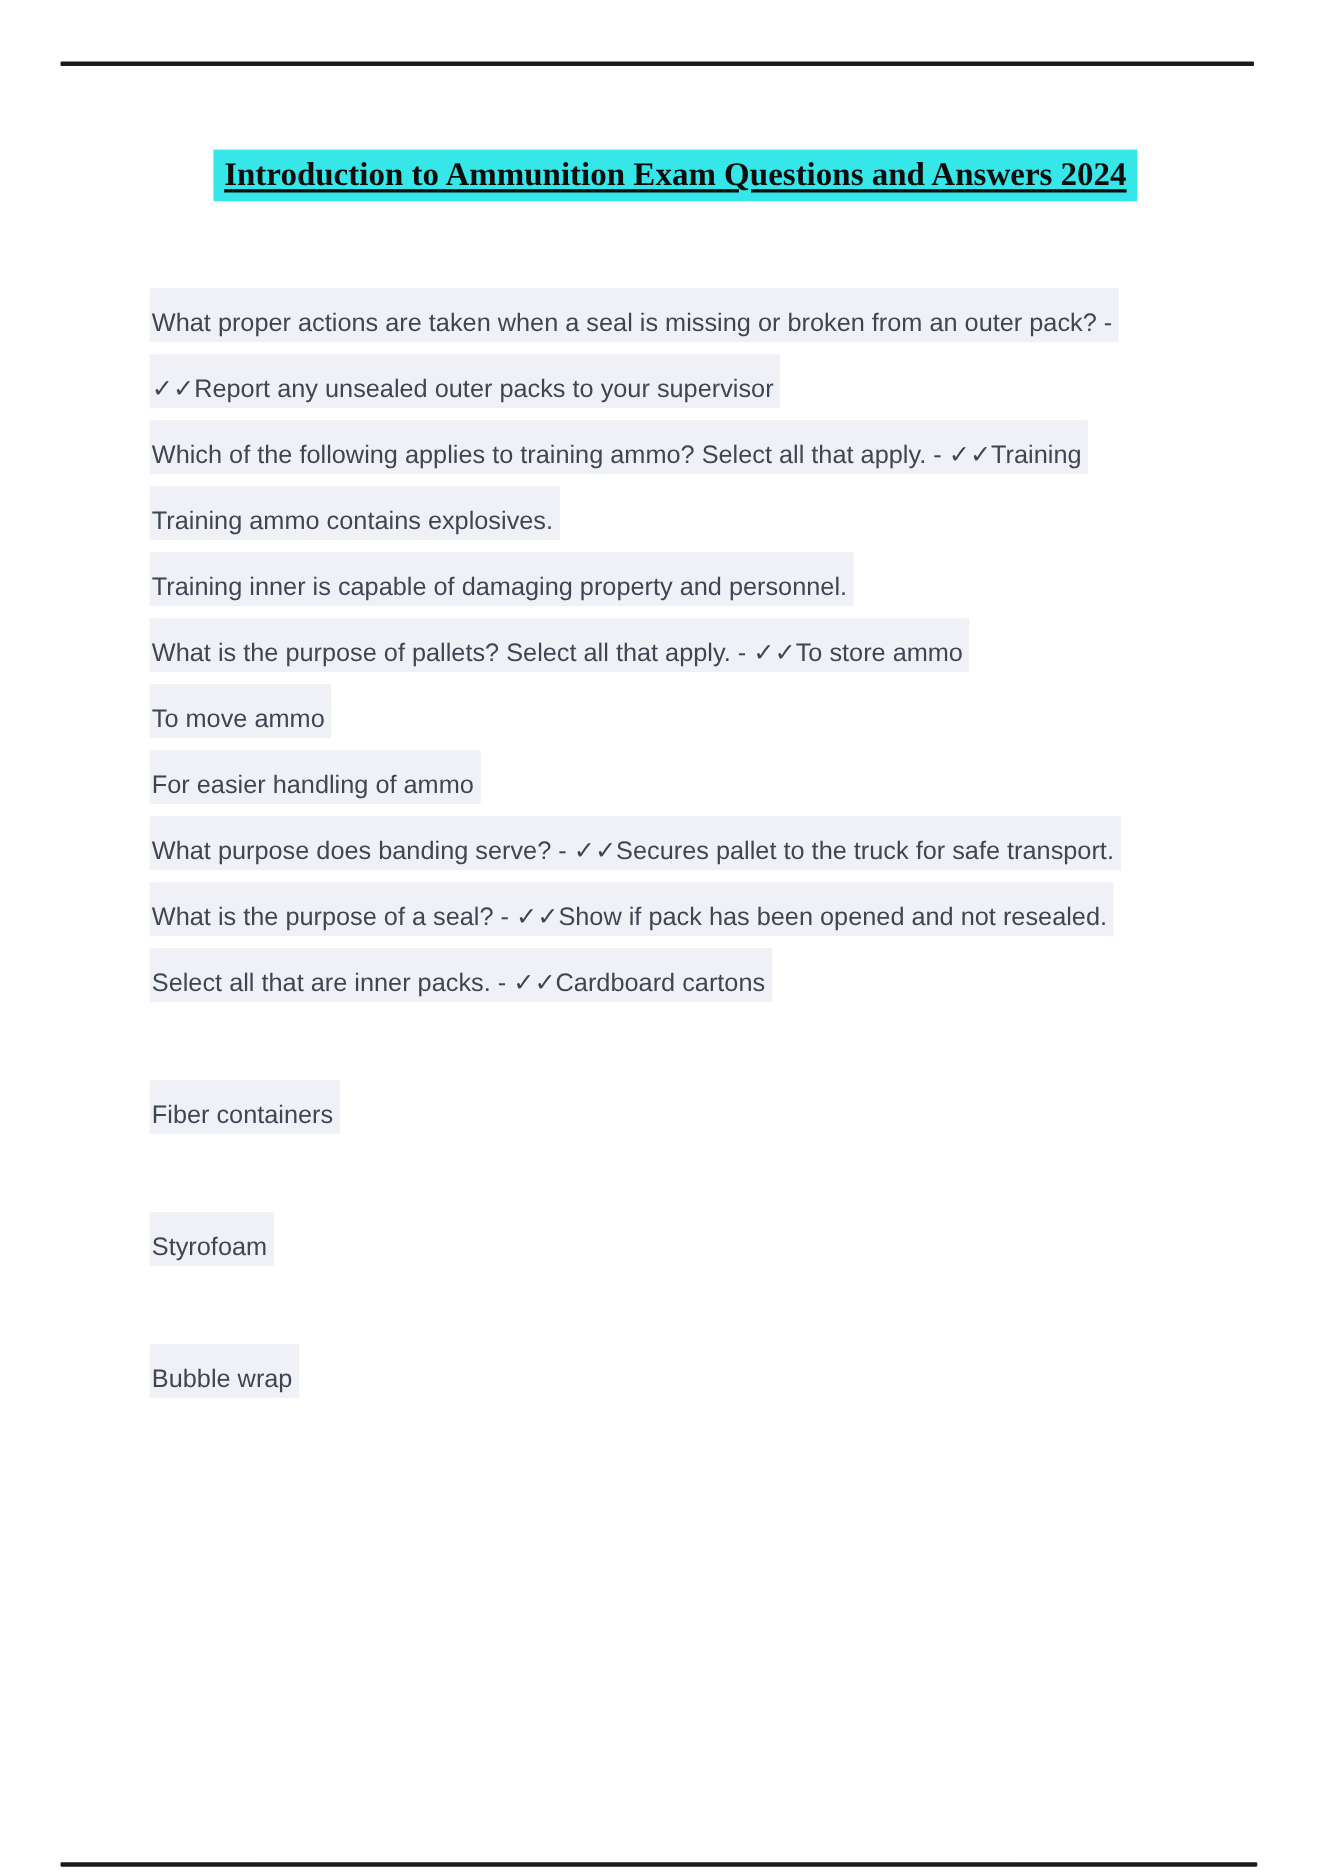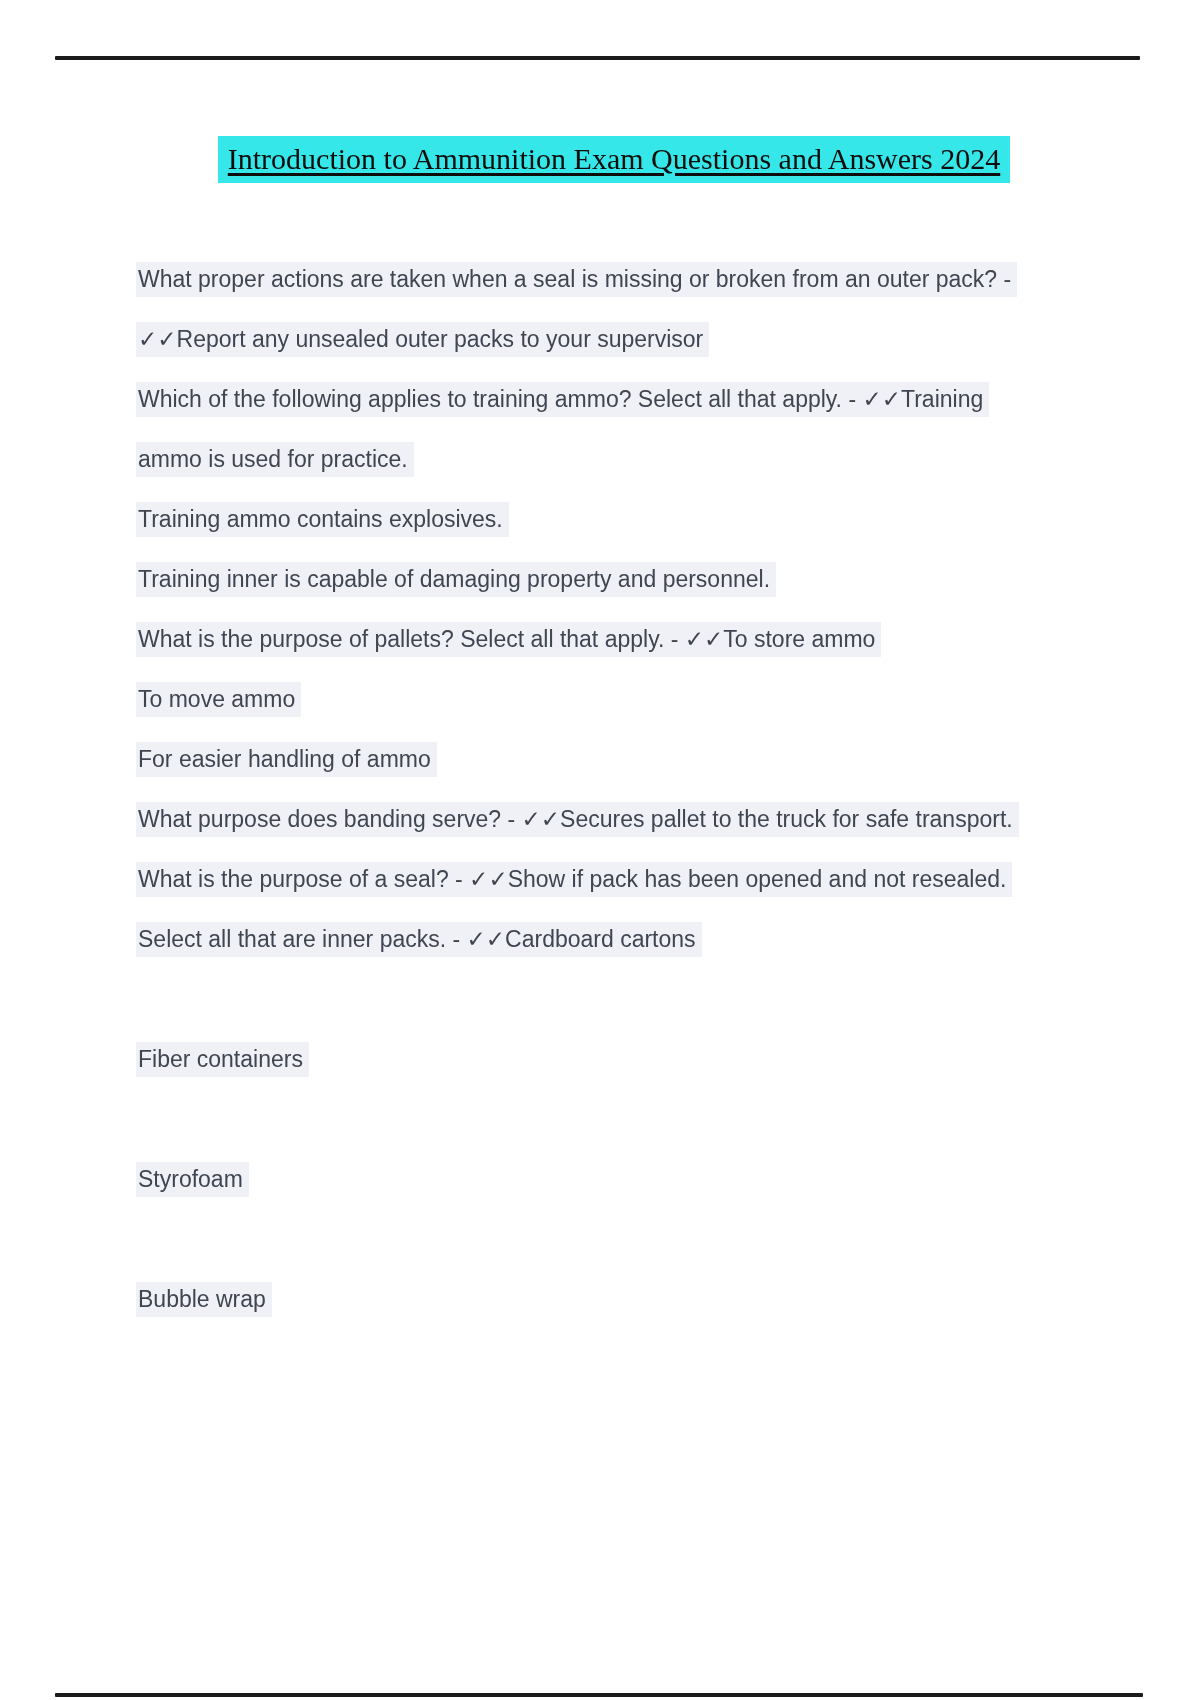--- a/index.html
+++ b/index.html
@@ -24,21 +24,21 @@
     top: 136px;
     left: 0;
     right: 0;
     text-align: center;
   }
   .title-hl {
     display: inline-block;
     background: var(--title-hl, #35e7e9);
     color: var(--title-color, #0d0d0d);
     font-family: "Liberation Serif", serif;
-    font-weight: normal;
+    font-weight: bold;
     font-size: 30px;
     line-height: 38px;
     padding: 4px 10px 5px 10px;
     text-decoration: underline;
     text-underline-offset: 4px;
     margin-left: 28px;
   }
   .doc-body {
     position: absolute;
     top: 262px;
@@ -48,38 +48,37 @@
   .line {
     height: 60px;
     white-space: nowrap;
   }
   .line .hl {
     display: inline-block;
     background: var(--line-hl, #f0f1f6);
     color: var(--text-color, #3f4551);
     font-size: 23px;
     line-height: 30px;
-    padding: 2px 6px 3px 2px;
+    padding: 16px 6px 3px 2px;
   }
 </style>
 </head>
 <body>
 
 <div class="page">
   <div class="rule rule-top"></div>
 
   <div class="title-wrap">
     <span class="title-hl">Introduction to Ammunition Exam Questions and Answers 2024</span>
   </div>
 
   <div class="doc-body">
       <div class="line"><span class="hl">What proper actions are taken when a seal is missing or broken from an outer pack? -</span></div>
       <div class="line"><span class="hl">✓✓Report any unsealed outer packs to your supervisor</span></div>
       <div class="line"><span class="hl">Which of the following applies to training ammo? Select all that apply. - ✓✓Training</span></div>
-      <div class="line"><span class="hl">ammo is used for practice.</span></div>
       <div class="line"><span class="hl">Training ammo contains explosives.</span></div>
       <div class="line"><span class="hl">Training inner is capable of damaging property and personnel.</span></div>
       <div class="line"><span class="hl">What is the purpose of pallets? Select all that apply. - ✓✓To store ammo</span></div>
       <div class="line"><span class="hl">To move ammo</span></div>
       <div class="line"><span class="hl">For easier handling of ammo</span></div>
       <div class="line"><span class="hl">What purpose does banding serve? - ✓✓Secures pallet to the truck for safe transport.</span></div>
       <div class="line"><span class="hl">What is the purpose of a seal? - ✓✓Show if pack has been opened and not resealed.</span></div>
       <div class="line"><span class="hl">Select all that are inner packs. - ✓✓Cardboard cartons</span></div>
       <div class="line"></div>
       <div class="line"><span class="hl">Fiber containers</span></div>

